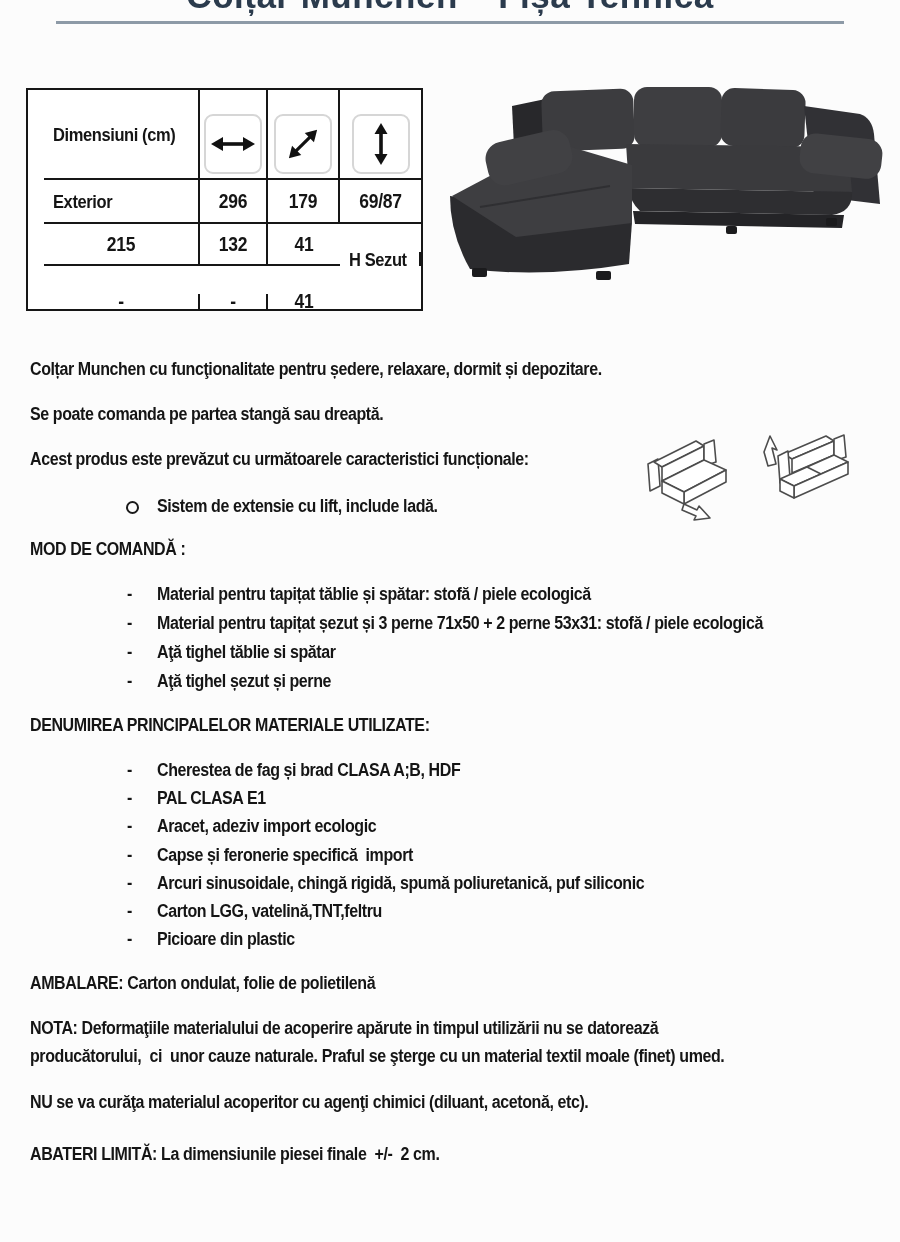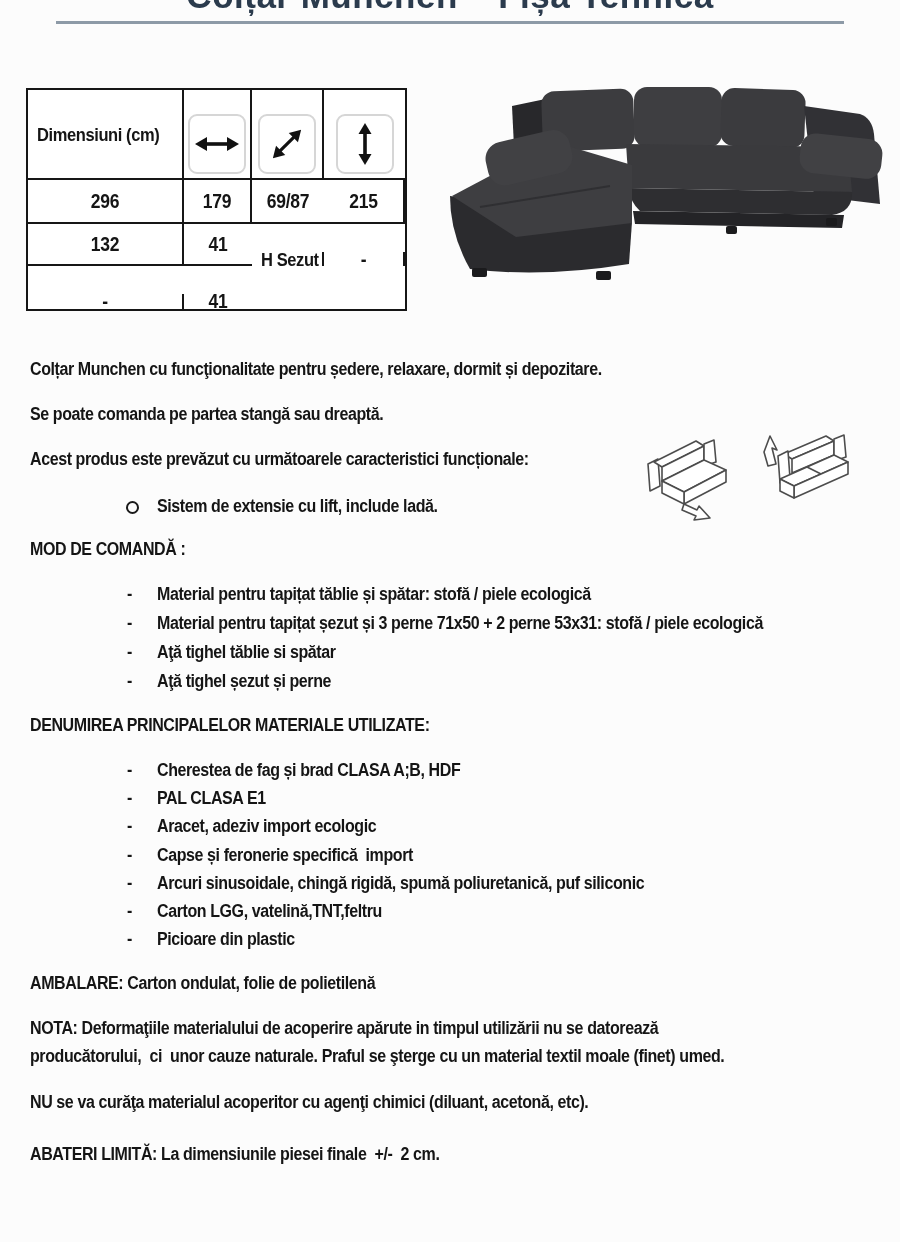--- a/index.html
+++ b/index.html
@@ -51,20 +51,21 @@
     background:transparent;
   }
   
   .dims-table{
     position:absolute;left:26px;top:88px;
     display:grid;
     grid-template-columns:156px 68px 72px 81px;
     grid-template-rows:90px 44px 42px 43px;
     border:2px solid #161616;
     background:#fff;
+    padding-left:16px;
   }
   .cell{
     border-right:2px solid #161616;
     border-bottom:2px solid #161616;
     display:flex;align-items:center;
     overflow:hidden;
   }
   .cell.last-col{border-right:none;}
   .cell.last-row{border-bottom:none;margin-top:28px;}
   .cell.label{padding-left:9px;font-weight:bold;font-size:16.5px;letter-spacing:-.4px;}
@@ -119,20 +120,23 @@
     <div class="cell iconcell last-col">
       <span class="icon-box">
         <svg class="rot-90" width="44" height="18" viewBox="0 0 44 18">
           <polygon points="1,9 12,2.5 12,15.5" fill="#111"></polygon>
           <rect x="9" y="7.2" width="26" height="3.6" fill="#111"></rect>
           <polygon points="43,9 32,2.5 32,15.5" fill="#111"></polygon>
         </svg>
       </span>
     </div>
 
+    <div class="cell label">
+        <span>Exterior</span>
+      </div>
     <div class="cell value">
         <span>296</span>
       </div>
     <div class="cell value">
         <span>179</span>
       </div>
     <div class="cell value last-col">
         <span>69/87</span>
       </div>
 

